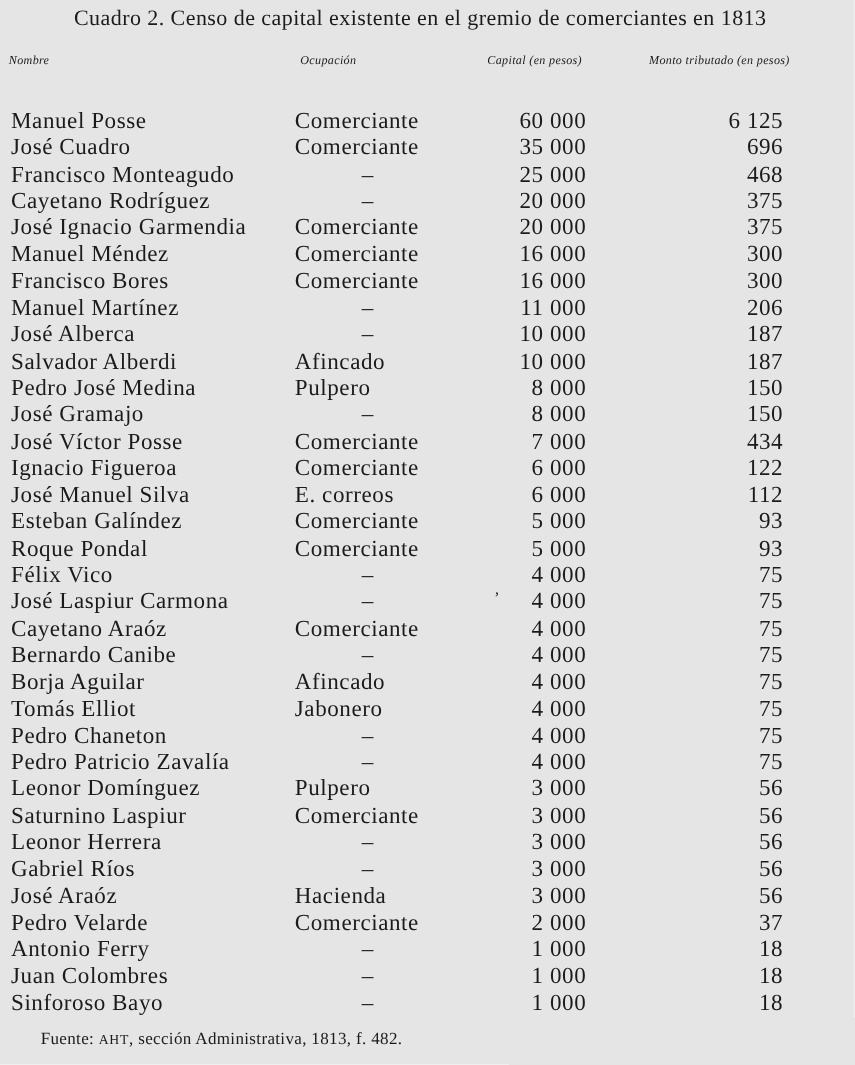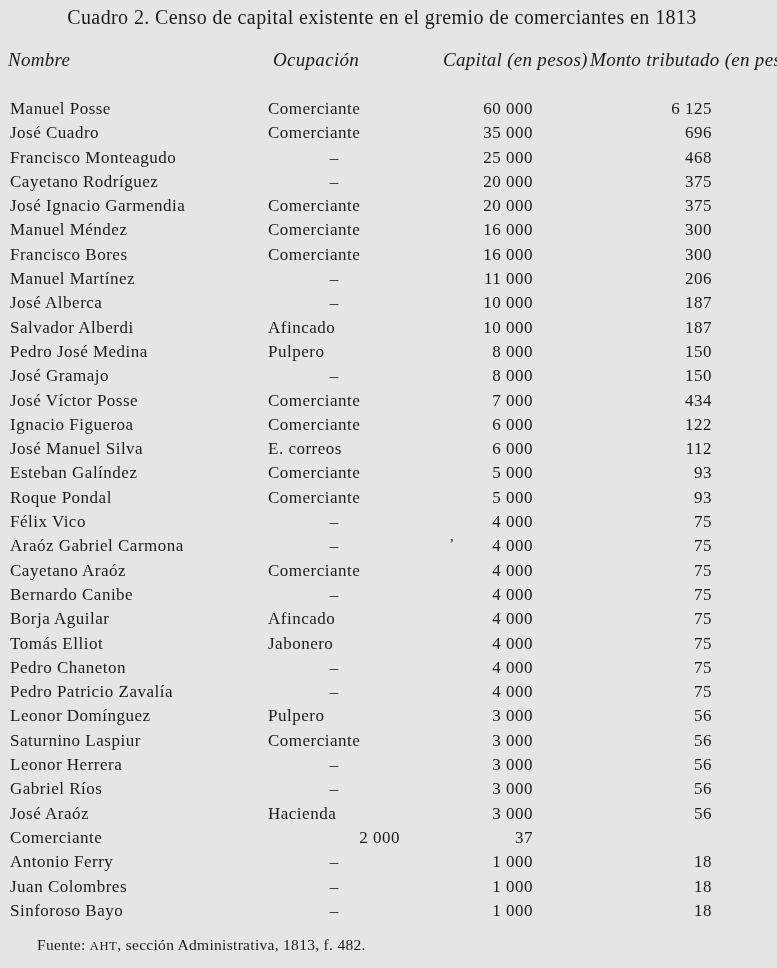--- a/index.html
+++ b/index.html
@@ -24,39 +24,39 @@
     letter-spacing: 0.4px;
     white-space: nowrap;
   }
   .thead {
     position: absolute;
     top: 49px;
     left: 0;
     right: 0;
     height: 26px;
     font-style: italic;
-    font-size: 19px;
+    font-size: 11px;
     letter-spacing: 0.3px;
   }
   .th { position: absolute; white-space: nowrap; top: 0; }
   .th-nombre   { left: 8px; }
   .th-ocupacion{ left: 273px; }
   .th-capital  { left: 443px; }
   .th-monto    { left: 590px; }
   .tbody {
     position: absolute;
     top: 97px;
     left: 10px;
   }
   .tr {
     display: grid;
     grid-template-columns: 258px 132px 133px 179px;
     height: 24.3px;
     line-height: 24.3px;
-    font-size: 17px;
+    font-size: 21px;
     letter-spacing: 0.5px;
   }
   .td { white-space: nowrap; overflow: visible; }
   .td-ocupacion.dash { text-align: center; letter-spacing: 0; }
   .td-capital, .td-monto { text-align: right; }
   .footnote {
     position: absolute;
     top: 936px;
     left: 37px;
     margin: 0;
@@ -193,21 +193,21 @@
     <span class="td td-capital">5 000</span>
     <span class="td td-monto">93</span>
   </div>
       <div class="tr">
     <span class="td td-nombre">Félix Vico</span>
     <span class="td td-ocupacion dash">–</span>
     <span class="td td-capital">4 000</span>
     <span class="td td-monto">75</span>
   </div>
       <div class="tr">
-    <span class="td td-nombre">Araóz Gabriel Carmona</span>
+    <span class="td td-nombre">José Laspiur Carmona</span>
     <span class="td td-ocupacion dash">–</span>
     <span class="td td-capital">4 000</span>
     <span class="td td-monto">75</span>
   </div>
       <div class="tr">
     <span class="td td-nombre">Cayetano Araóz</span>
     <span class="td td-ocupacion">Comerciante</span>
     <span class="td td-capital">4 000</span>
     <span class="td td-monto">75</span>
   </div>
@@ -265,20 +265,21 @@
     <span class="td td-capital">3 000</span>
     <span class="td td-monto">56</span>
   </div>
       <div class="tr">
     <span class="td td-nombre">José Araóz</span>
     <span class="td td-ocupacion">Hacienda</span>
     <span class="td td-capital">3 000</span>
     <span class="td td-monto">56</span>
   </div>
       <div class="tr">
+    <span class="td td-nombre">Pedro Velarde</span>
     <span class="td td-ocupacion">Comerciante</span>
     <span class="td td-capital">2 000</span>
     <span class="td td-monto">37</span>
   </div>
       <div class="tr">
     <span class="td td-nombre">Antonio Ferry</span>
     <span class="td td-ocupacion dash">–</span>
     <span class="td td-capital">1 000</span>
     <span class="td td-monto">18</span>
   </div>

